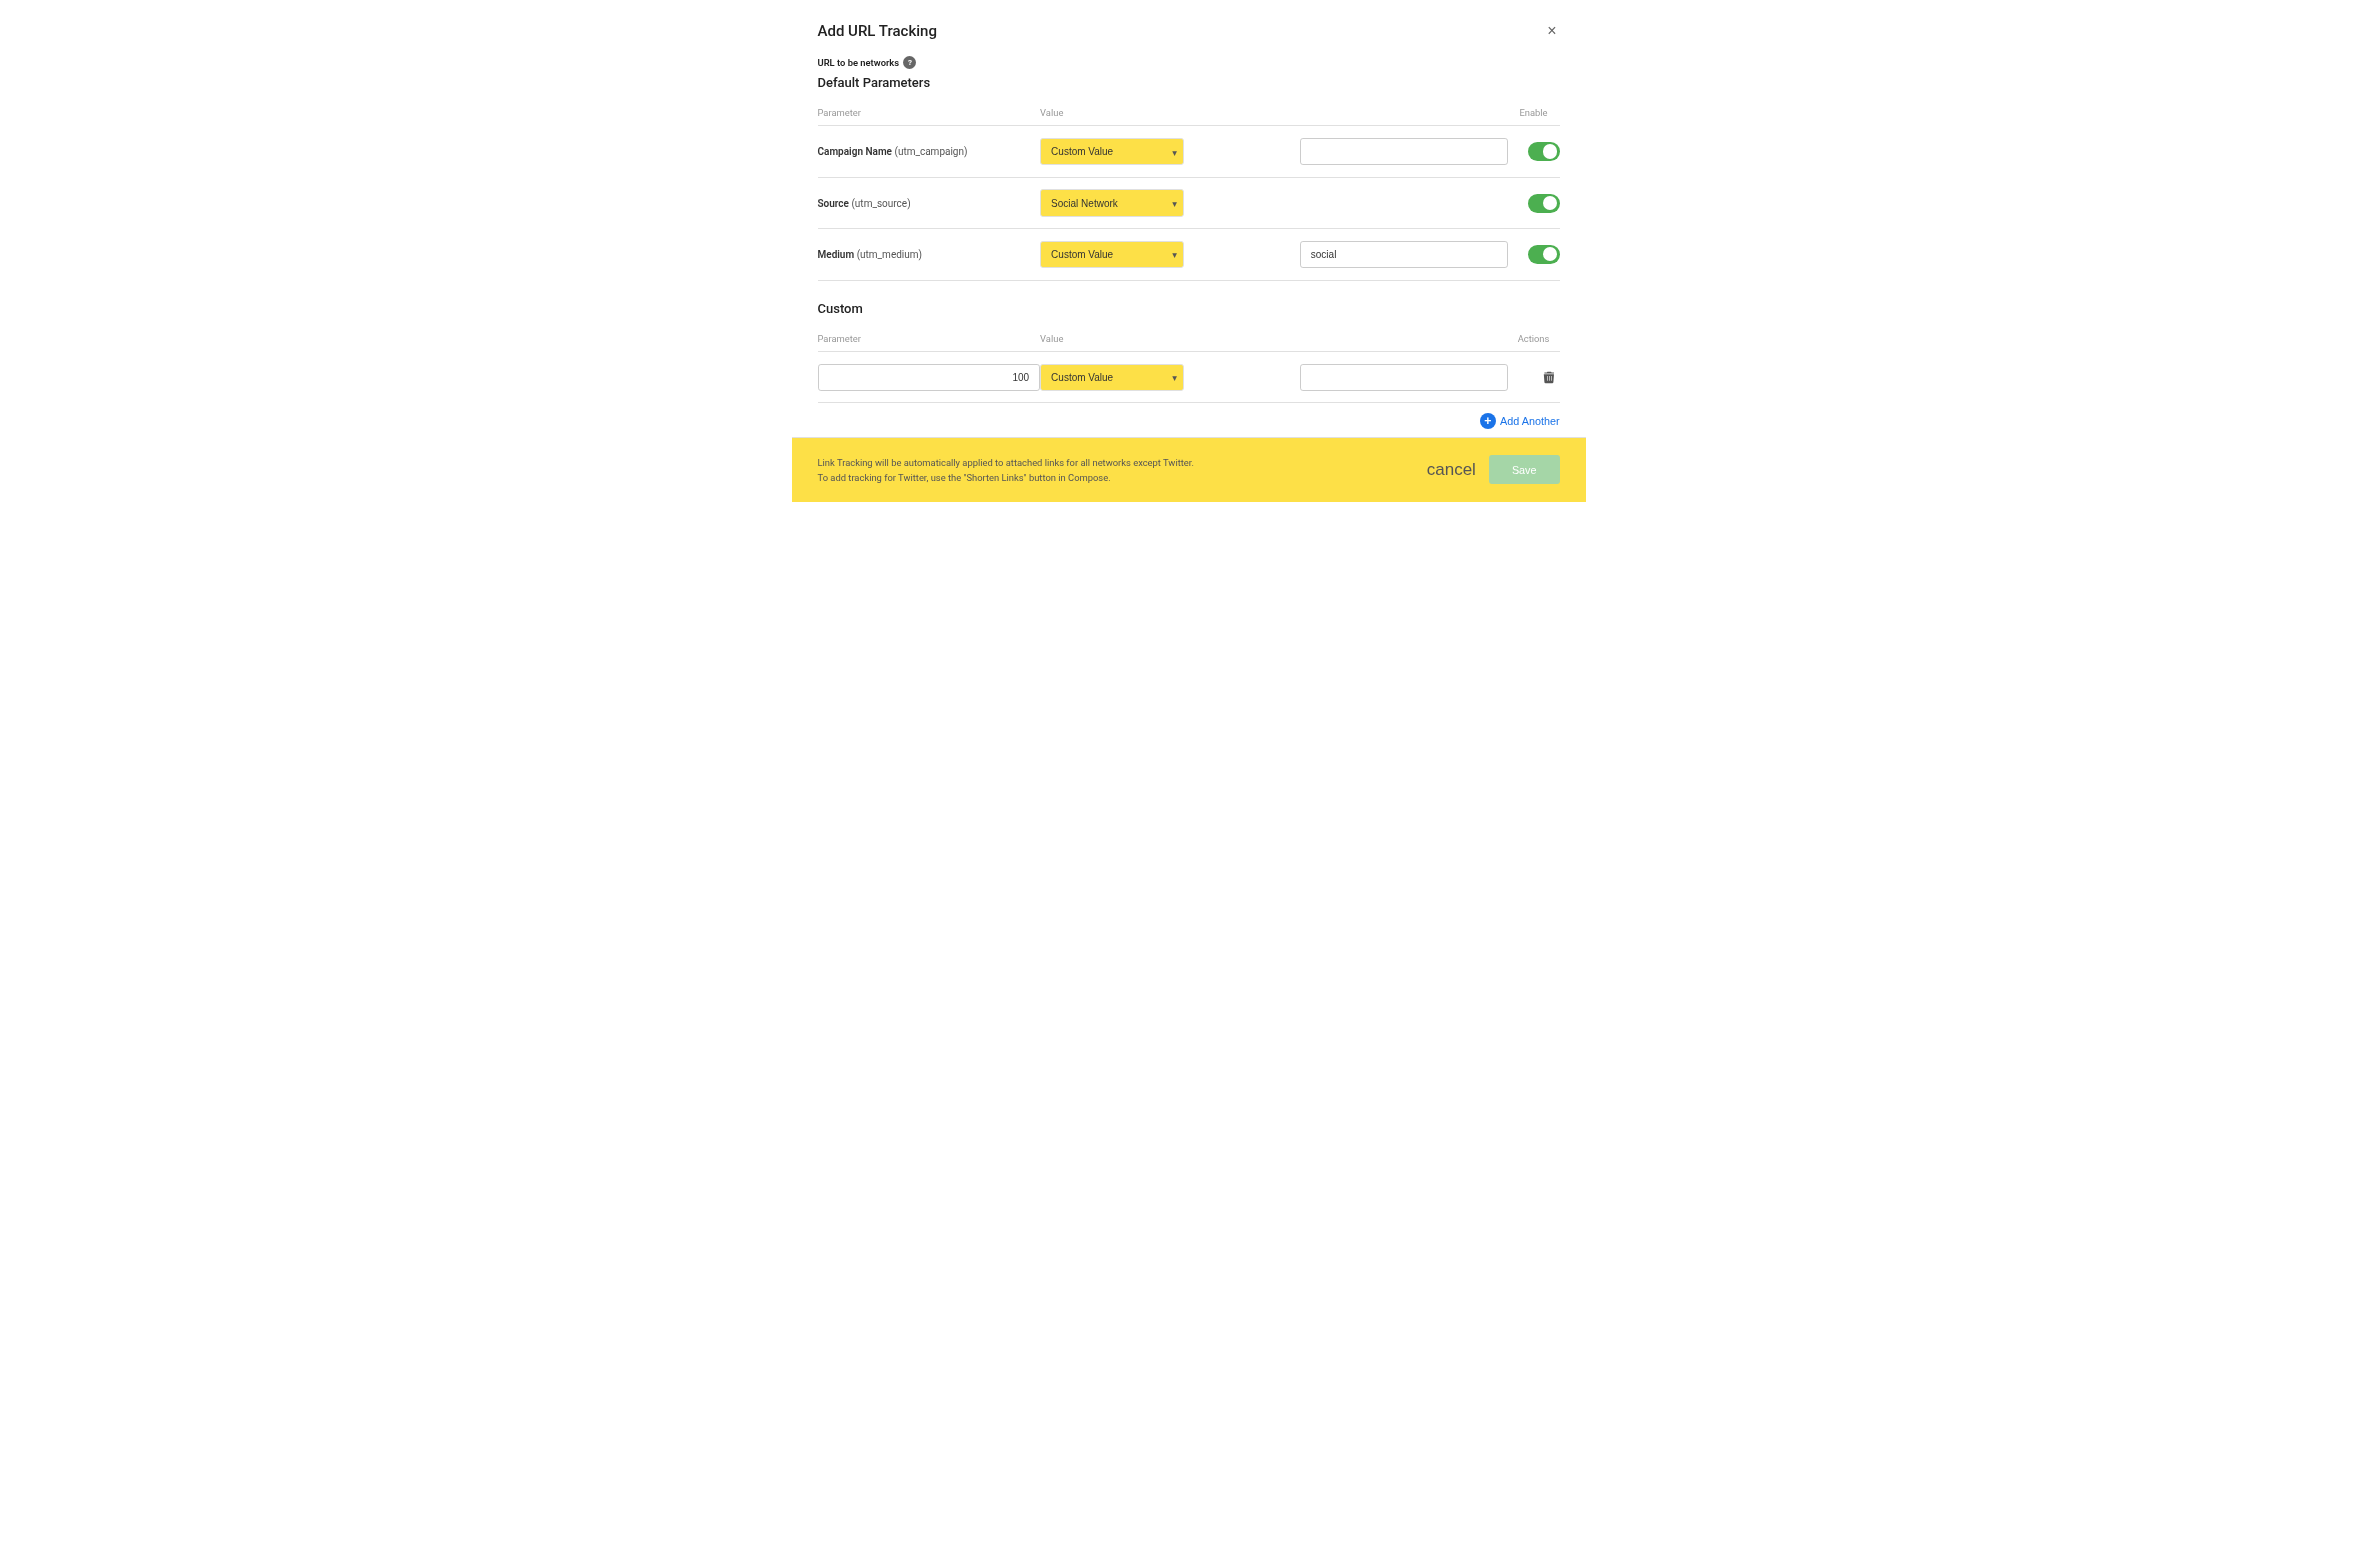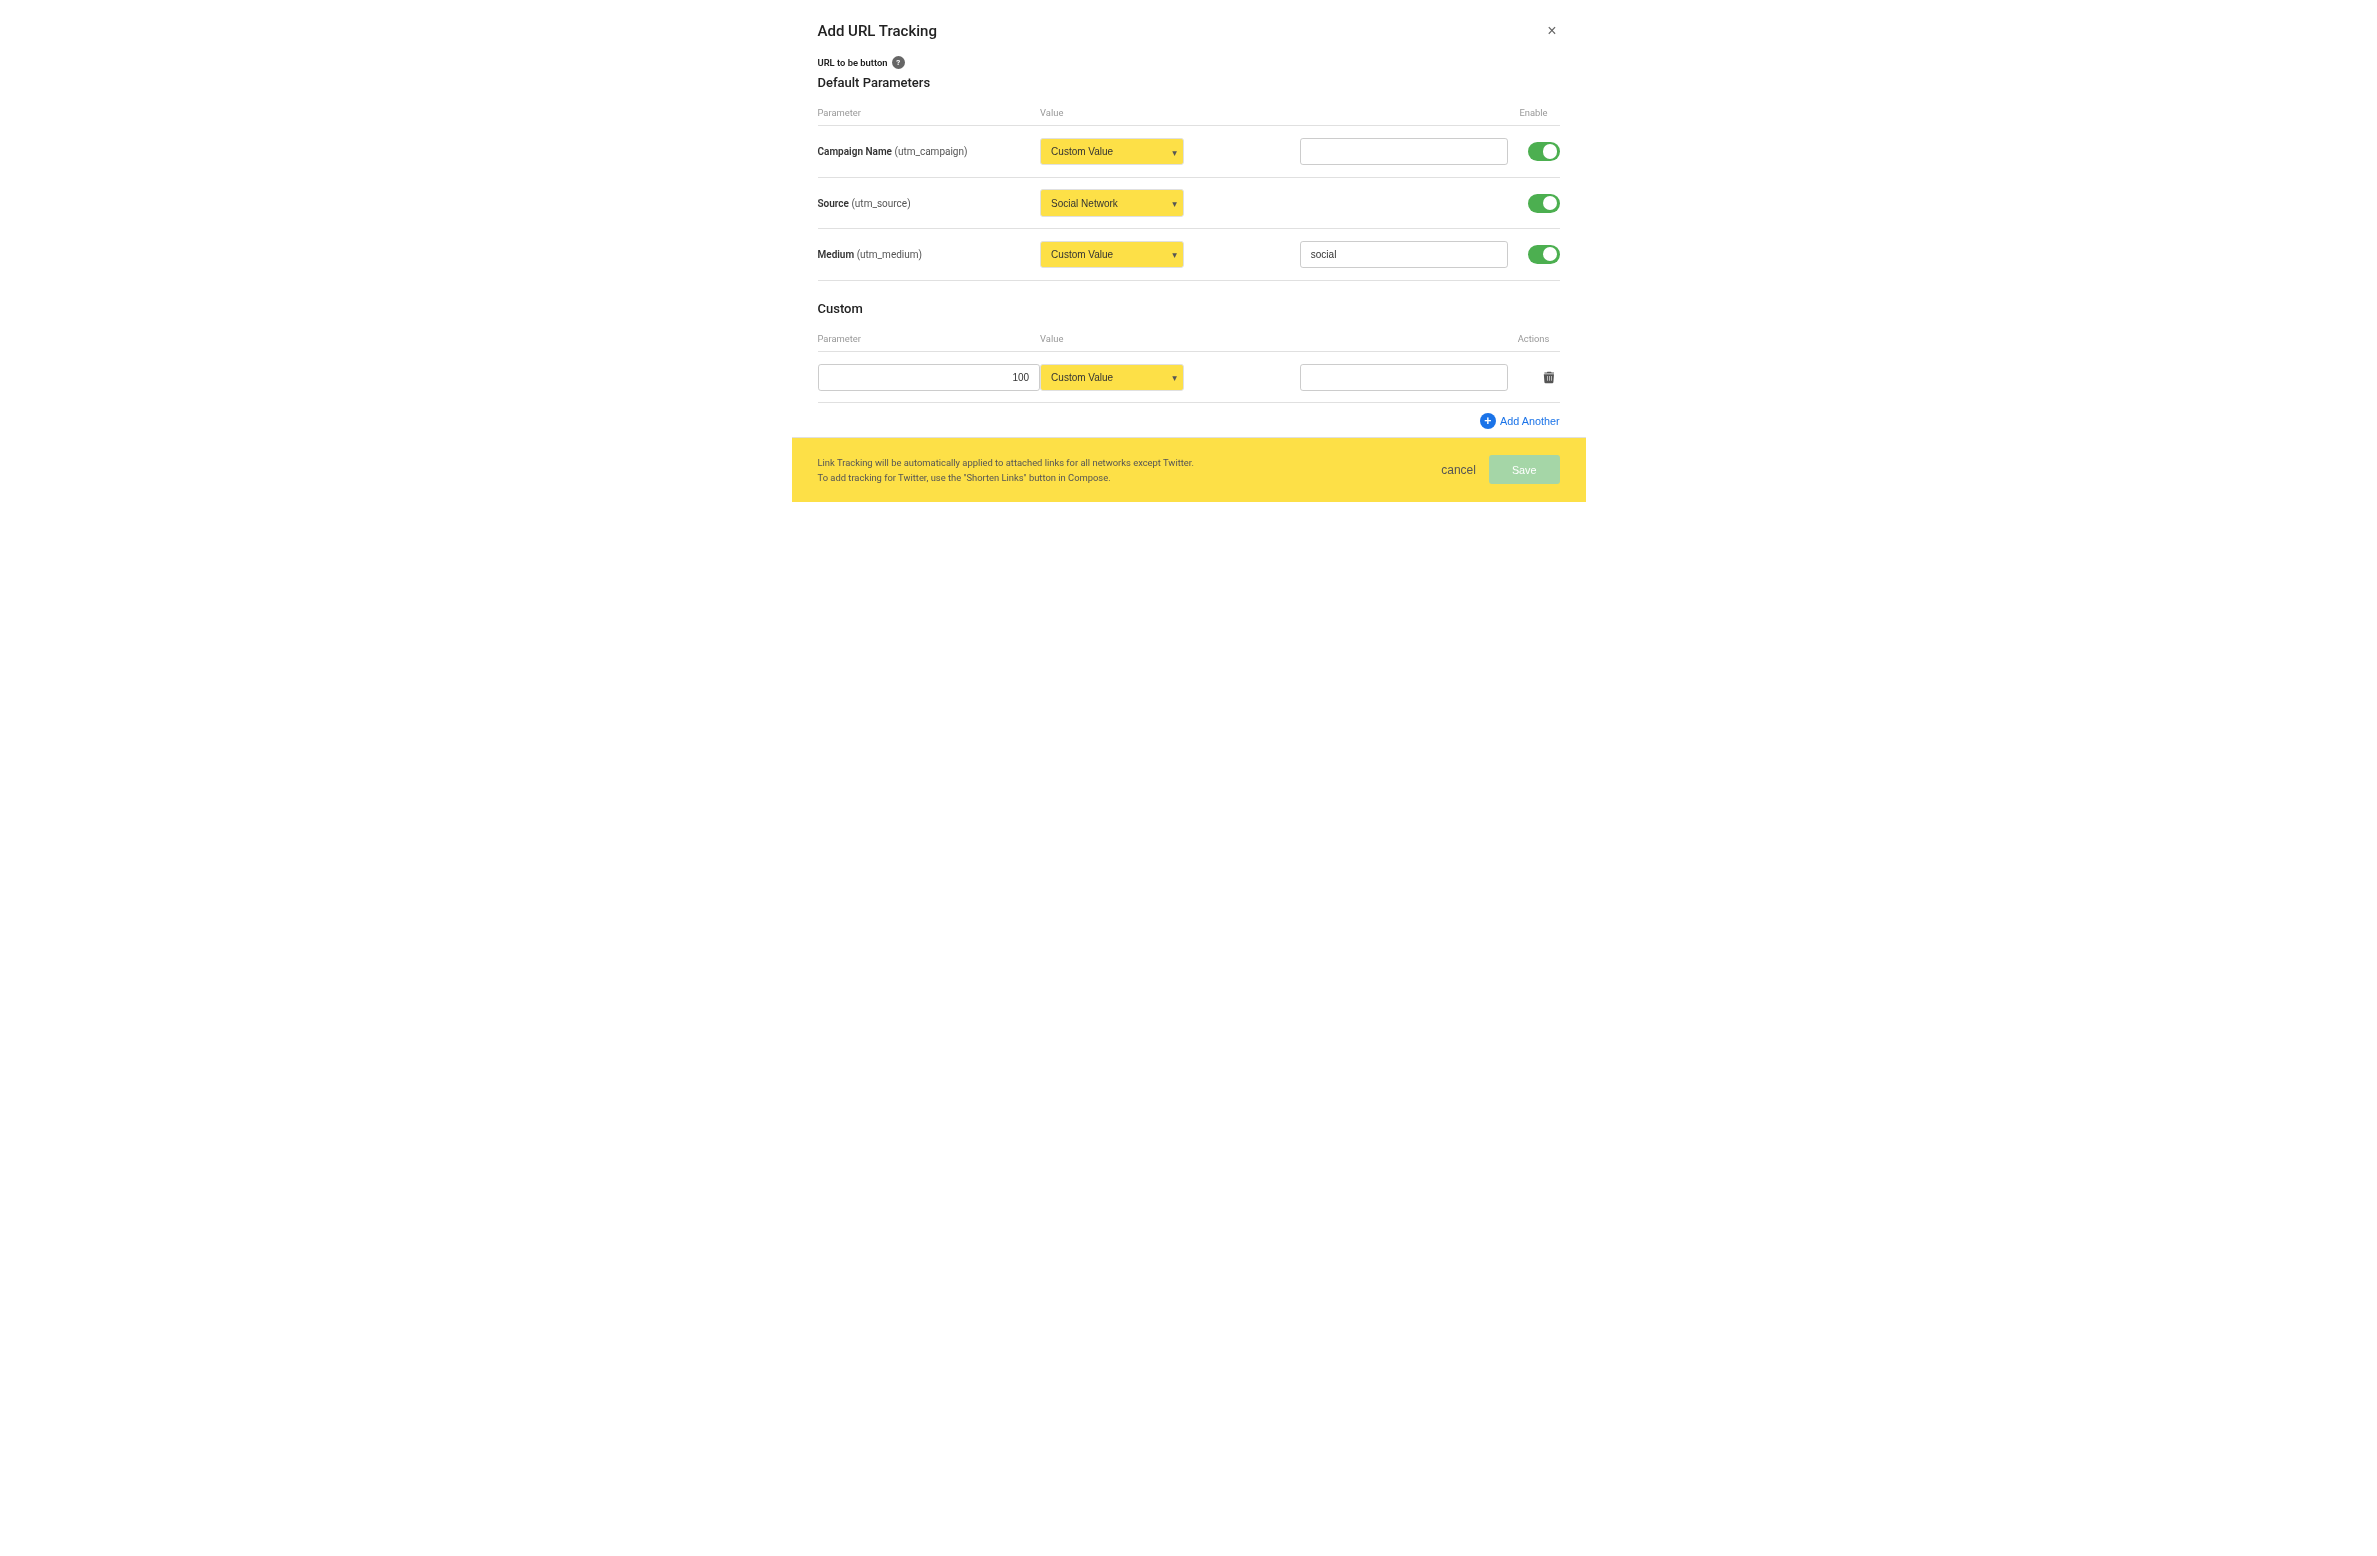--- a/index.html
+++ b/index.html
@@ -270,21 +270,21 @@
     .footer-actions {
       display: flex;
       align-items: center;
       gap: 13px;
       flex-shrink: 0;
     }
     .cancel-btn {
       background: none;
       border: none;
       cursor: pointer;
-      font-size: 12px;
+      font-size: 17px;
       color: #555;
       font-weight: 400;
     }
     .save-btn {
       background: #a5d6a7;
       border: none;
       border-radius: 2.9px;
       padding: 8.7px 23px;
       font-size: 10.8px;
       color: #fff;
@@ -300,21 +300,21 @@
 
   <div class="modal-header">
     <h1 class="modal-title">Add URL Tracking</h1>
     <button class="close-btn">×</button>
   </div>
 
   <div class="modal-body">
 
     <div style="margin-bottom: 5.8px;">
       <div class="section-label">
-        <span>URL to be button</span>
+        <span>URL to be networks</span>
         <span class="help-icon">?</span>
       </div>
     </div>
 
     <div class="section-title">Default Parameters</div>
     <table class="params-table">
       <thead>
         <tr>
           <th class="col-param">Parameter</th>
           <th class="col-value" colspan="2">Value</th>

